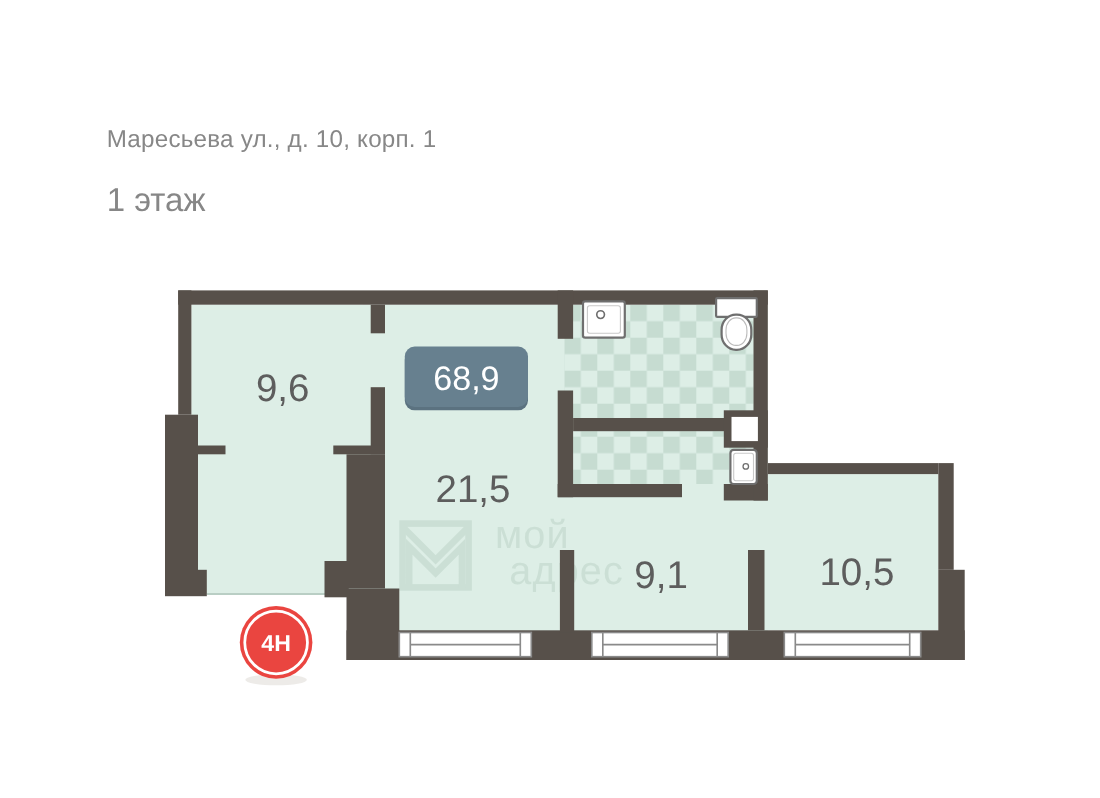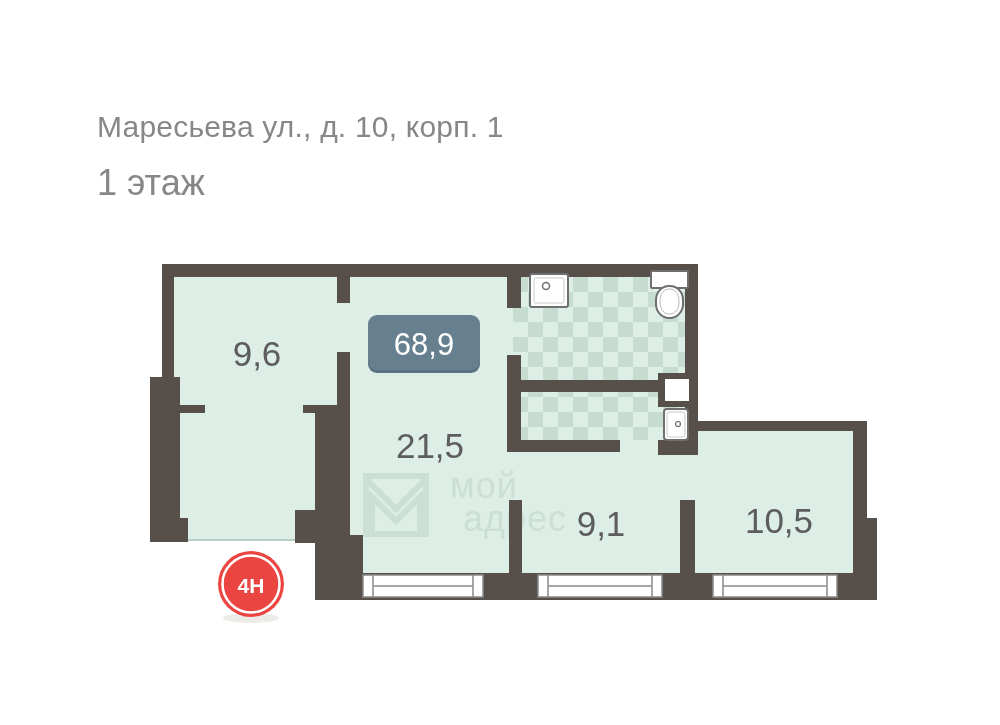--- a/index.html
+++ b/index.html
@@ -1,20 +1,20 @@
 <!DOCTYPE html>
 <html><head>
 <meta charset="utf-8">
 <style>
   html,body{margin:0;padding:0;background:#ffffff;}
   body{width:1000px;height:725px;position:relative;overflow:hidden;
        font-family:"Liberation Sans", sans-serif;}
   .header{position:absolute;left:97px;top:110px;color:#878787;}
-  .header .address{font-size:30px;line-height:34px;letter-spacing:.2px;}
-  .header .floor{font-size:36px;line-height:34px;margin-top:22px;}
+  .header .address{font-size:22px;line-height:34px;letter-spacing:.2px;}
+  .header .floor{font-size:30px;line-height:34px;margin-top:22px;}
   .plan-wrap{position:absolute;left:140px;top:250px;width:760px;height:380px;}
   svg text{font-family:"Liberation Sans", sans-serif;}
   .room-label{fill:#5d5d5d;font-size:35px;}
   .badge-text{fill:#ffffff;font-size:31px;}
   .unit-text{fill:#ffffff;font-size:21px;font-weight:bold;}
   .wm{fill:#cbdfd5;font-size:36px;letter-spacing:1px;}
 </style>
 </head>
 <body>
 

